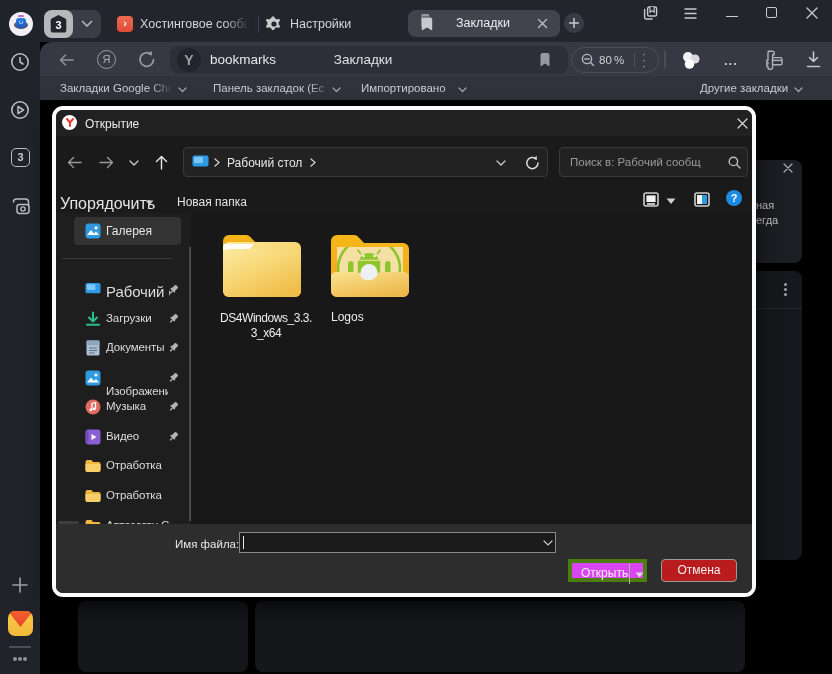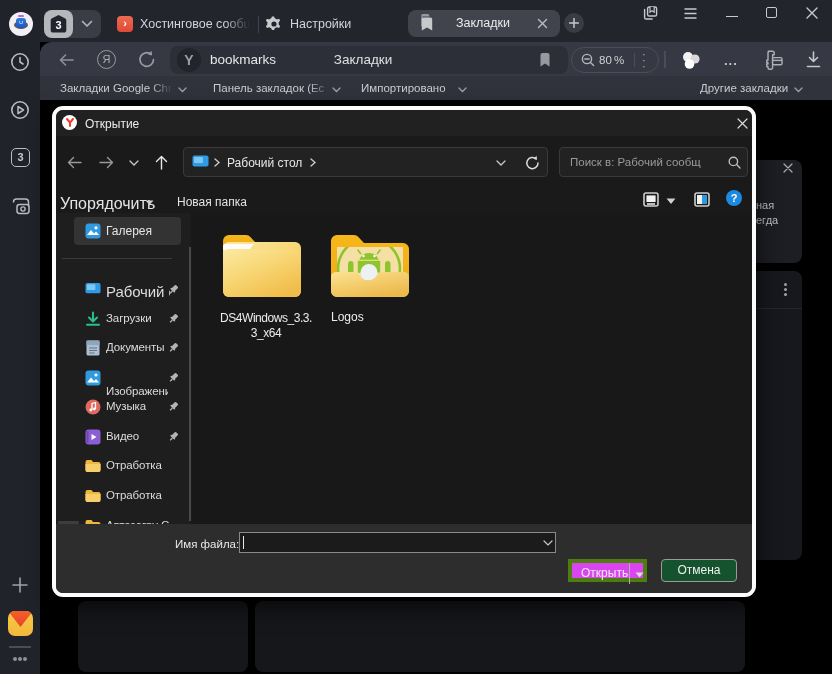--- a/index.html
+++ b/index.html
@@ -430,16 +430,16 @@
           <path d="M1 1 L5 5 L9 1" fill="none" stroke="#c8c8c8" stroke-width="1.2" stroke-linecap="round"></path>
         </svg>
     </div>
     <div class="abs" style="left:512px;top:449px;width:79px;height:23px;background:#d946ef;border:4px solid #4d7c0f;border-radius:0;">
       <div class="abs" style="left:9px;top:3px;color:#efefef;font-size:12px;">Открыть</div>
       <div class="abs" style="left:57px;top:0;width:1px;height:21px;background:#b0b0b0;"></div>
       <svg class="abs" style="left:63px;top:9px;" width="9" height="6" viewBox="0 0 9 6">
           <path d="M0.5 0.5 L4.5 5.5 L8.5 0.5 Z" fill="#dcdcdc"></path>
         </svg>
     </div>
-    <div class="abs" style="left:605px;top:449px;width:76px;height:23px;background:#14532d;border:1px solid #9a9a9a;border-radius:4px;text-align:center;color:#efefef;font-size:12px;line-height:21px;">Отмена</div>
+    <div class="abs" style="left:605px;top:449px;width:76px;height:23px;background:#b91c1c;border:1px solid #9a9a9a;border-radius:4px;text-align:center;color:#efefef;font-size:12px;line-height:21px;">Отмена</div>
   </div>
 
 </div>
 
 </body></html>

